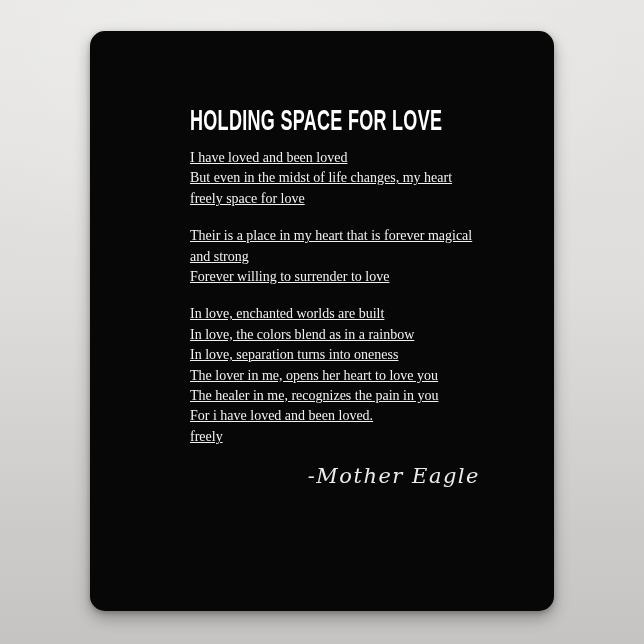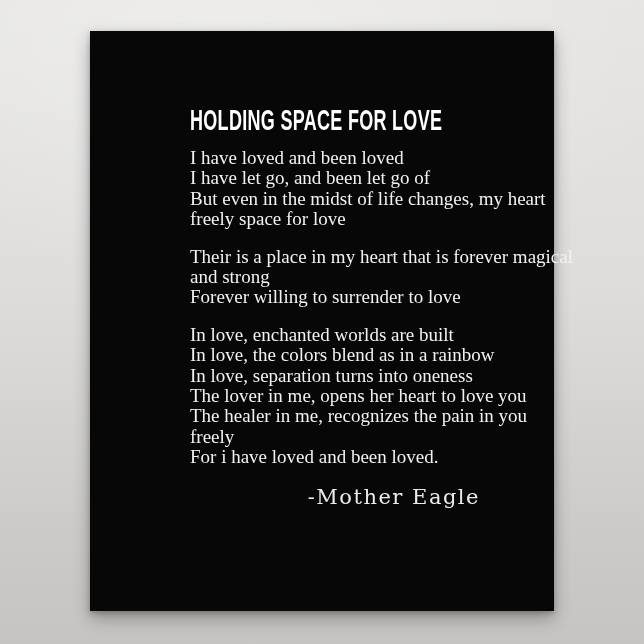--- a/index.html
+++ b/index.html
@@ -18,20 +18,21 @@
   .poster {
     position: absolute;
     left: 90px;
     top: 31px;
     width: 464px;
     height: 580px;
     background: var(--poster-bg, #070707);
     box-shadow: 0 7px 16px rgba(0,0,0,0.30), 0 2px 5px rgba(0,0,0,0.22);
     box-sizing: border-box;
     padding: 74px 74px 0 100px;
+    border-radius: 15px;
   }
   .poster-title {
     font-family: "Liberation Sans", sans-serif;
     font-weight: bold;
     font-size: 30px;
     line-height: 30px;
     color: var(--title-color, #ffffff);
     letter-spacing: 0.5px;
     transform: scaleX(0.60);
     transform-origin: left center;
@@ -39,59 +40,60 @@
     margin-bottom: 13px;
   }
   .poem {
     width: 290px;
   }
   .stanza {
     margin-bottom: 17px;
   }
   .line {
     font-family: "Liberation Serif", serif;
-    font-size: 19px;
+    font-size: 14px;
     line-height: 20.4px;
     color: var(--text-color, #f2f2f2);
     letter-spacing: 0px;
     white-space: nowrap;
+    text-decoration: underline;
   }
   .signature {
     font-family: "DejaVu Serif", serif;
+    font-style: italic;
     font-size: 21px;
     color: #ececec;
     text-align: right;
     margin-top: 14px;
     letter-spacing: 1.5px;
     white-space: nowrap;
   }
 </style>
 </head>
 <body>
 
 <div class="scene">
   <div class="poster">
     <div class="poster-title">HOLDING SPACE FOR LOVE</div>
     <div class="poem">
       <div class="stanza">
         <div class="line">I have loved and been loved</div>
-        <div class="line">I have let go, and been let go of</div>
         <div class="line">But even in the midst of life changes, my heart</div>
         <div class="line">freely space for love</div>
       </div>
       <div class="stanza">
         <div class="line">Their is a place in my heart that is forever magical</div>
         <div class="line">and strong</div>
         <div class="line">Forever willing to surrender to love</div>
       </div>
       <div class="stanza">
         <div class="line">In love, enchanted worlds are built</div>
         <div class="line">In love, the colors blend as in a rainbow</div>
         <div class="line">In love, separation turns into oneness</div>
         <div class="line">The lover in me, opens her heart to love you</div>
         <div class="line">The healer in me, recognizes the pain in you</div>
+        <div class="line">For i have loved and been loved.</div>
         <div class="line">freely</div>
-        <div class="line">For i have loved and been loved.</div>
       </div>
       <div class="signature">-Mother Eagle</div>
     </div>
   </div>
 </div>
 
 </body></html>

